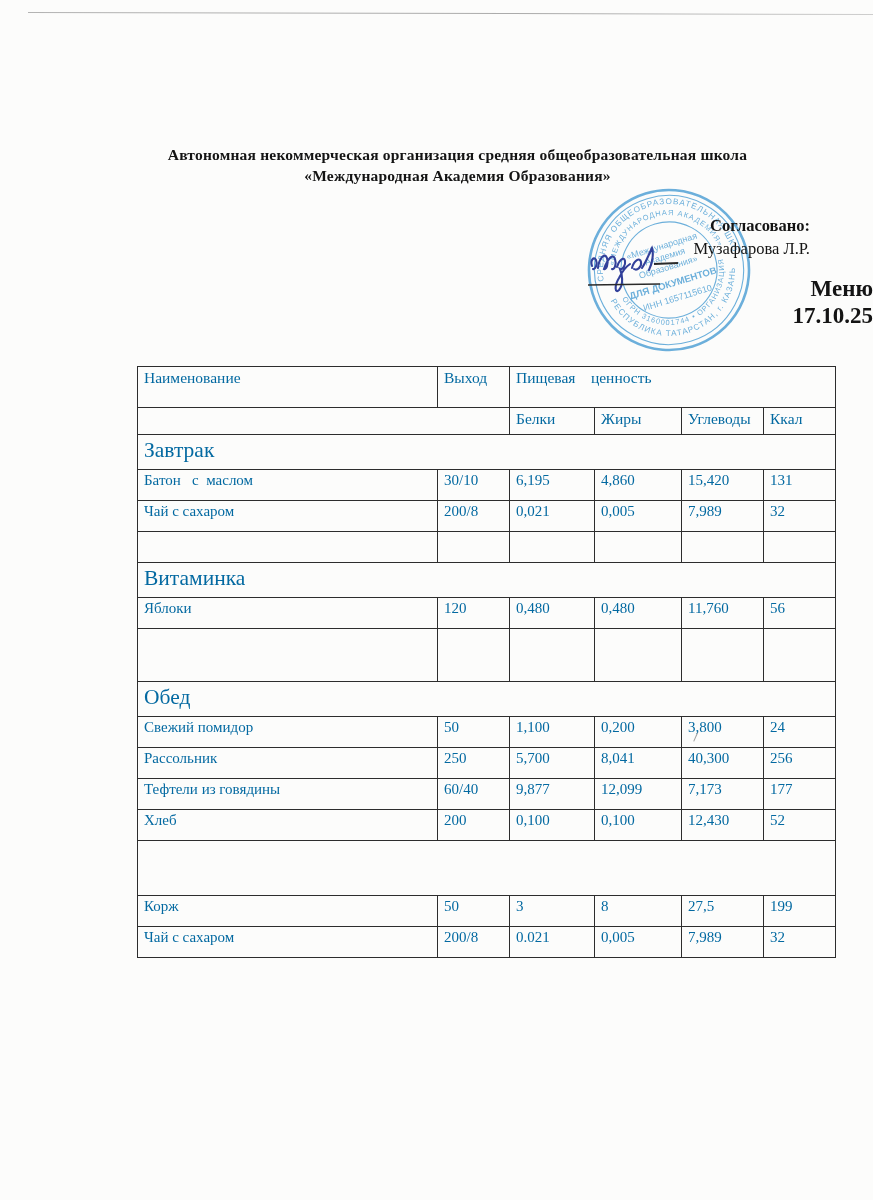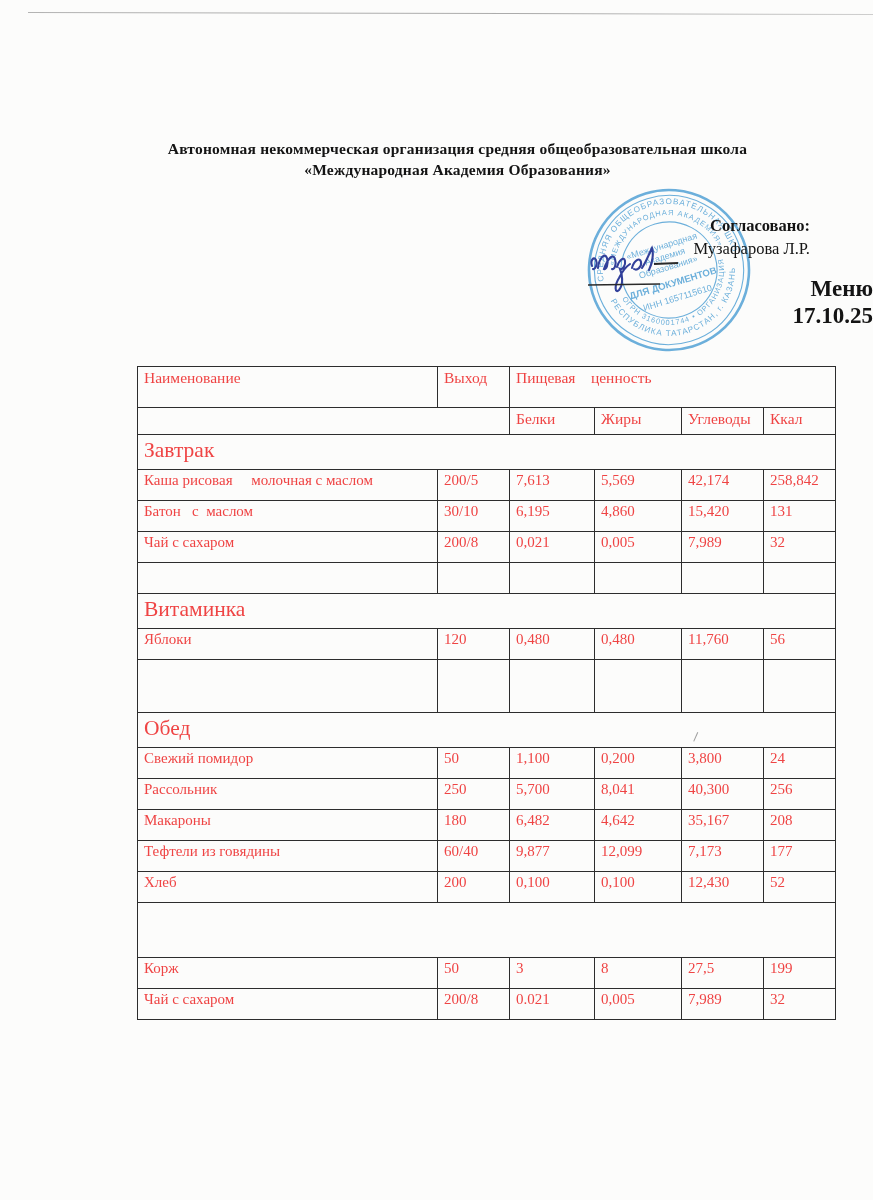--- a/index.html
+++ b/index.html
@@ -17,21 +17,21 @@
     position:absolute; top:13px; left:28px; right:0; height:1px;
     background:linear-gradient(90deg, rgba(120,120,120,.55), rgba(90,90,90,.5) 60%, rgba(120,120,120,.35));
     transform:rotate(.12deg);
   }
   .scan-speck {
     position:absolute; left:695px; top:733px; width:7px; height:10px;
     border-left:1.5px solid rgba(80,80,80,.55); transform:rotate(24deg);
   }
   
   .org-header {
-    position:absolute; top:138px; left:42px; right:0;
+    position:absolute; top:144px; left:42px; right:0;
     text-align:center; font-weight:bold; font-size:15.5px; line-height:21px;
     letter-spacing:.2px;
   }
   
   .approval {
     position:absolute; top:216px; right:63px; width:320px;
     text-align:right; font-size:16.5px; line-height:20.5px;
   }
   .approval .agree { font-weight:bold; }
   .approval .row3 { margin-top:2px; }
@@ -48,21 +48,21 @@
   .menu-title-block {
     position:absolute; top:276px; left:66px; right:0;
     text-align:right; z-index:2;
   }
   .menu-title-block .menu-word { font-weight:bold; font-size:23px; line-height:25px; }
   .menu-title-block .menu-date { font-weight:bold; font-size:23px; line-height:29px; }
   
   table.menu {
     position:absolute; left:137px; top:366px; width:698px;
     border-collapse:collapse; table-layout:fixed;
-    font-size:15px; color:#ef4444;
+    font-size:15px; color:#0369a1;
   }
   table.menu td, table.menu th {
     border:1.4px solid #2d2d2d;
     vertical-align:top; text-align:left;
     padding:2px 6px;
     font-weight:normal;
     overflow:visible;
   }
   tr.r-h1 { height:41px; }
   tr.r-h2 { height:27px;margin-top:24px; }
@@ -177,28 +177,20 @@
       <th class="sub">Жиры</th>
       <th class="sub">Углеводы</th>
       <th class="sub">Ккал</th>
     </tr>
   </thead>
   <tbody>
       <tr class="r-section">
         <td colspan="6" class="section-cell">Завтрак</td>
       </tr>
       <tr class="r-item">
-        <td class="name-cell">Каша рисовая     молочная с маслом</td>
-        <td class="num-cell">200/5</td>
-        <td class="num-cell">7,613</td>
-        <td class="num-cell">5,569</td>
-        <td class="num-cell">42,174</td>
-        <td class="num-cell">258,842</td>
-      </tr>
-      <tr class="r-item">
         <td class="name-cell">Батон   с  маслом</td>
         <td class="num-cell">30/10</td>
         <td class="num-cell">6,195</td>
         <td class="num-cell">4,860</td>
         <td class="num-cell">15,420</td>
         <td class="num-cell">131</td>
       </tr>
       <tr class="r-item">
         <td class="name-cell">Чай с сахаром</td>
         <td class="num-cell">200/8</td>
@@ -247,28 +239,20 @@
       </tr>
       <tr class="r-item">
         <td class="name-cell">Рассольник</td>
         <td class="num-cell">250</td>
         <td class="num-cell">5,700</td>
         <td class="num-cell">8,041</td>
         <td class="num-cell">40,300</td>
         <td class="num-cell">256</td>
       </tr>
       <tr class="r-item">
-        <td class="name-cell">Макароны</td>
-        <td class="num-cell">180</td>
-        <td class="num-cell">6,482</td>
-        <td class="num-cell">4,642</td>
-        <td class="num-cell">35,167</td>
-        <td class="num-cell">208</td>
-      </tr>
-      <tr class="r-item">
         <td class="name-cell">Тефтели из говядины</td>
         <td class="num-cell">60/40</td>
         <td class="num-cell">9,877</td>
         <td class="num-cell">12,099</td>
         <td class="num-cell">7,173</td>
         <td class="num-cell">177</td>
       </tr>
       <tr class="r-item">
         <td class="name-cell">Хлеб</td>
         <td class="num-cell">200</td>

